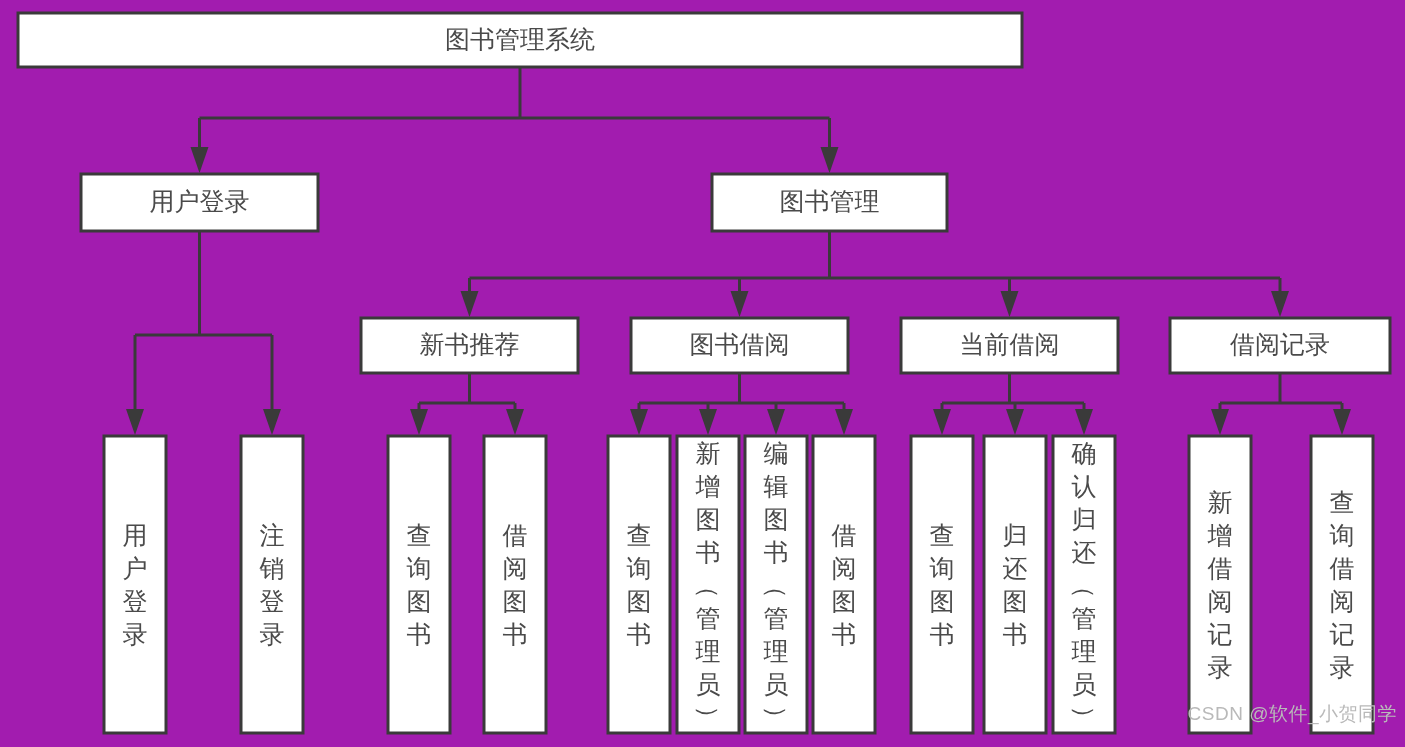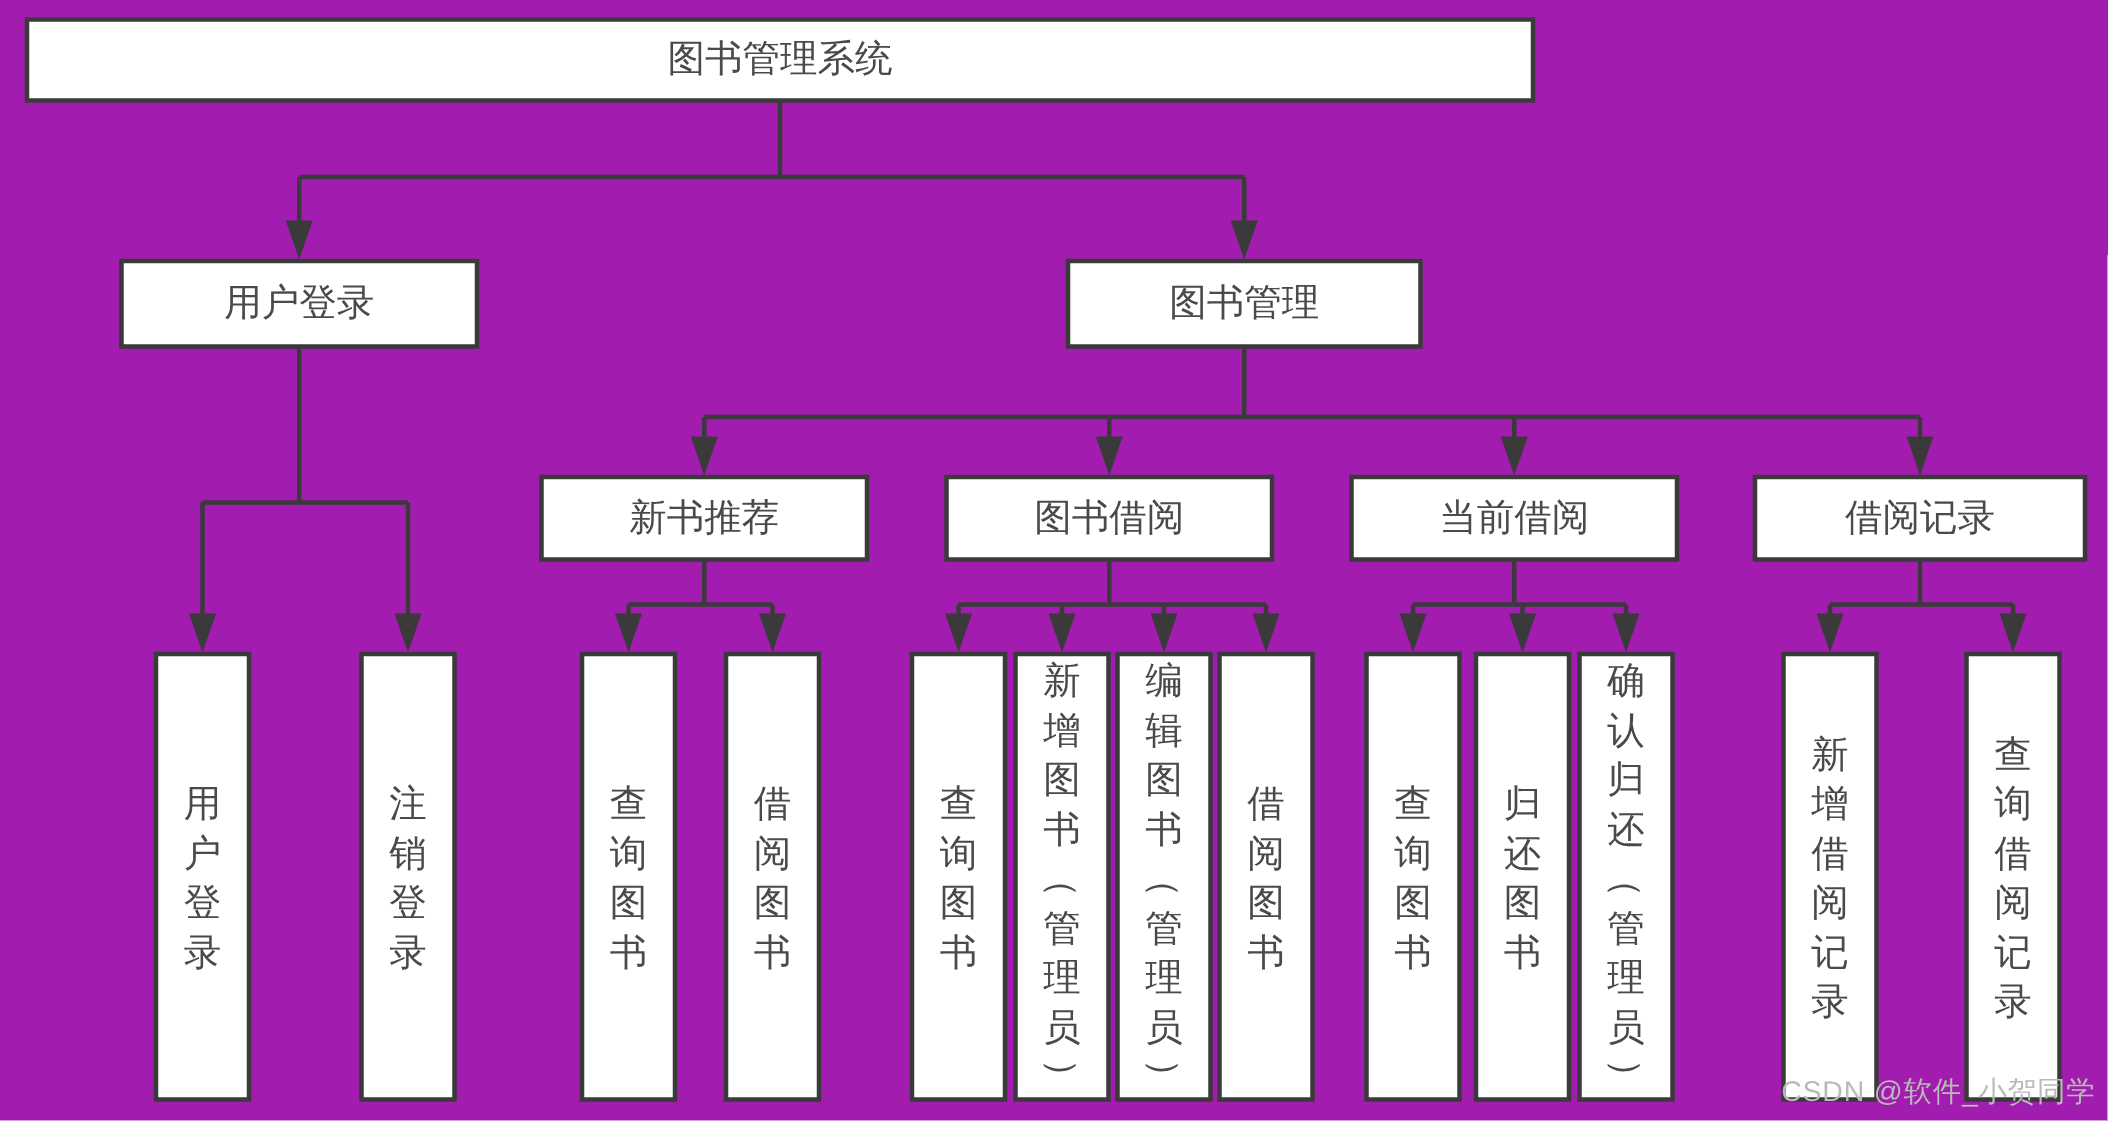--- a/index.html
+++ b/index.html
@@ -46,21 +46,21 @@
   }
   .node-label-vertical {
     fill: #4a4a4a;
     font-family: "Liberation Sans", "DejaVu Sans", sans-serif;
     font-size: 25px;
     text-anchor: middle;
   }
   .watermark {
     position: absolute;
     right: 8px;
-    bottom: 6px;
+    bottom: 20px;
     color: #b9b9b9;
     font-size: 19px;
     font-family: "Liberation Sans", "DejaVu Sans", sans-serif;
     white-space: nowrap;
     letter-spacing: 0.5px;
   }
 </style>
 </head>
 <body>
 

